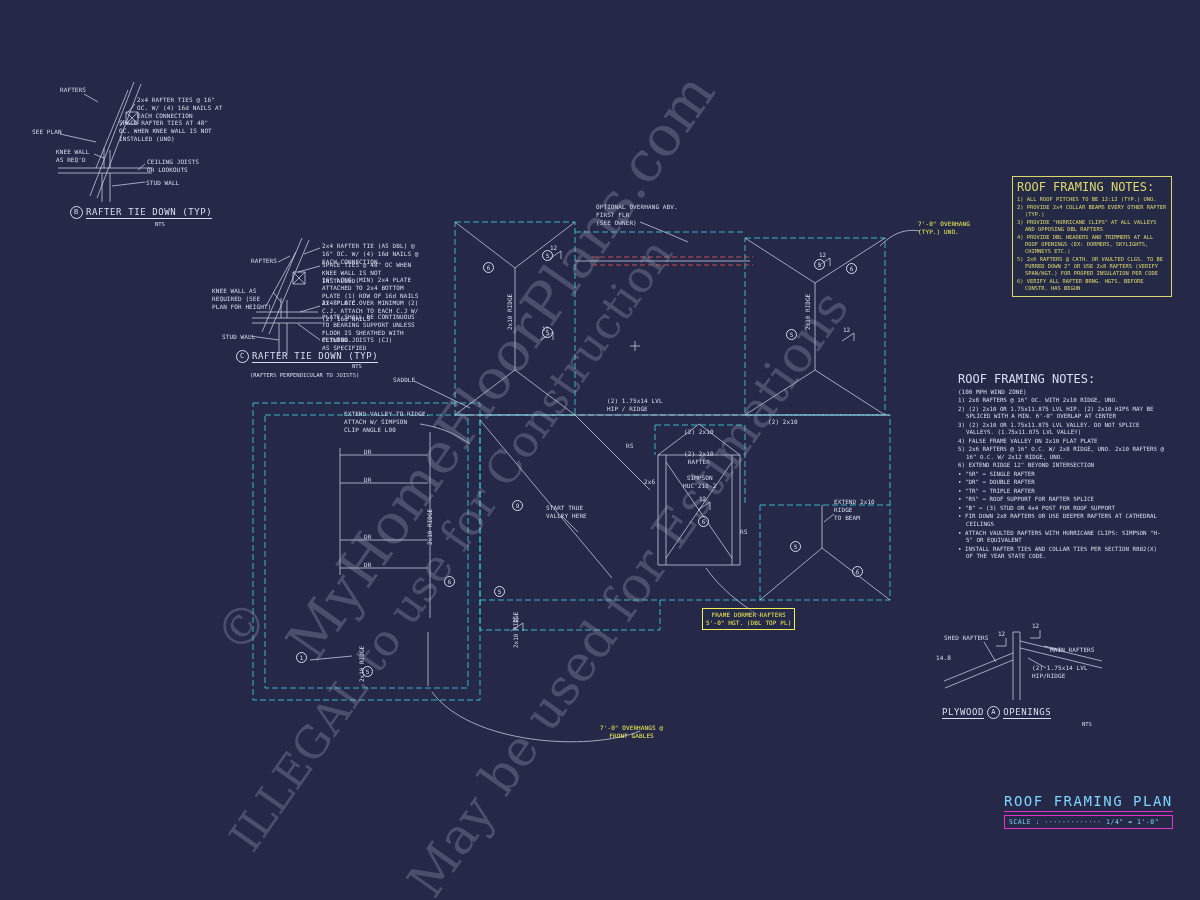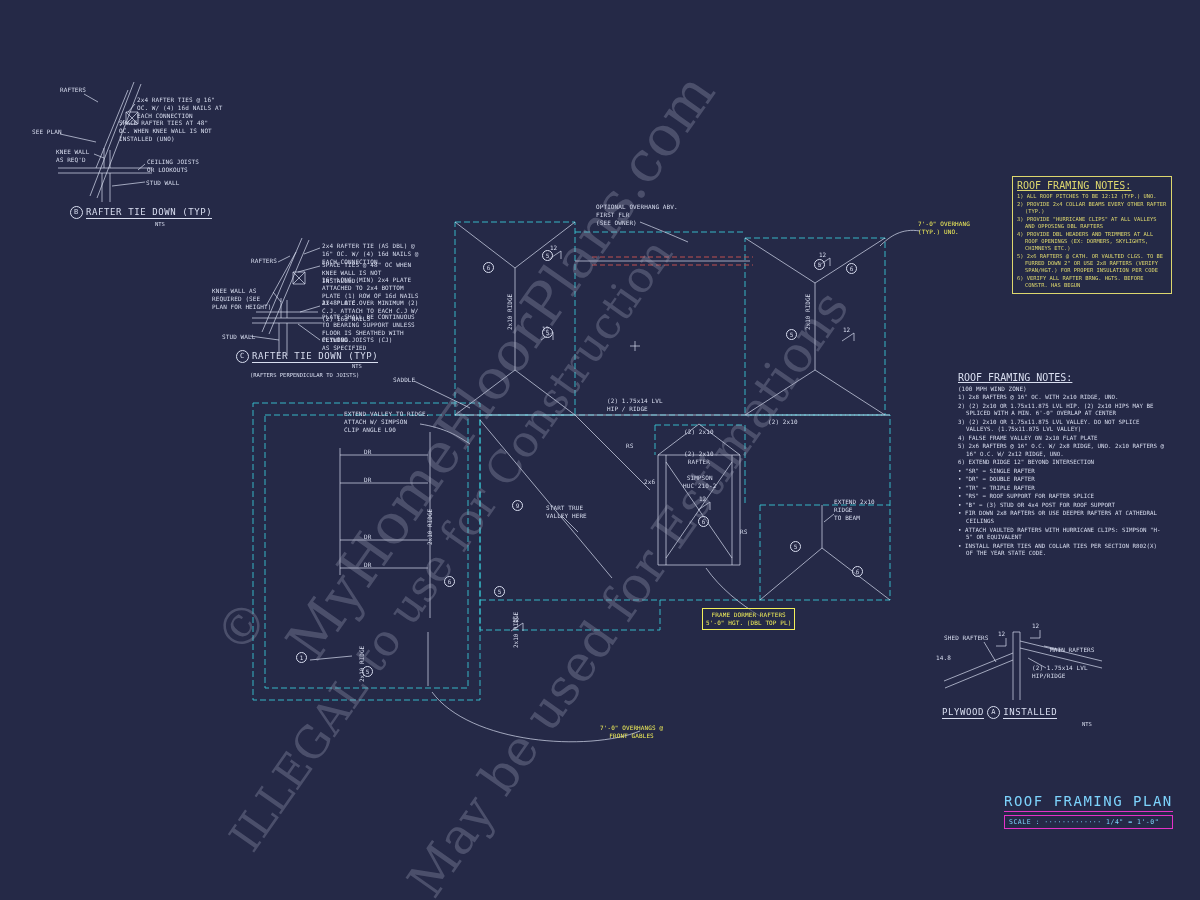--- a/index.html
+++ b/index.html
@@ -14,21 +14,21 @@
   .vlabel{position:absolute;font-size:6px;white-space:nowrap;transform:rotate(-90deg);
           transform-origin:0 0;color:#d9def0;}
   .marker{position:absolute;width:9px;height:9px;border:1px solid #d9def0;border-radius:50%;
           font-size:6px;line-height:9px;text-align:center;color:#d9def0;background:rgba(37,41,71,.4);}
   .bubble{display:inline-block;width:11px;height:11px;border:1px solid #d9def0;border-radius:50%;
           font-size:7px;line-height:11px;text-align:center;vertical-align:middle;margin-right:3px;}
   .dtitle{position:absolute;font-size:9px;letter-spacing:.6px;color:#d9def0;}
   .dtitle .t{border-bottom:1px solid #d9def0;padding-bottom:1px;}
   .nts{position:absolute;font-size:5.5px;color:#d9def0;}
   .notes{position:absolute;}
-  .notes .title{font-size:10px;text-decoration:underline;margin-bottom:2px;}
+  .notes .title{font-size:12px;margin-bottom:2px;}
   .notes .sub{font-size:6px;margin-bottom:2px;}
   .note-line{font-size:5.8px;line-height:1.3;padding-left:8px;text-indent:-8px;margin-bottom:1px;}
   .notes1{left:1012px;top:176px;width:150px;border:1px solid #ddd76e;color:#ddd76e;
           padding:3px 4px;background:rgba(37,41,71,.85);}
   .notes1 .note-line{font-size:5.4px;}
   .notes2{left:958px;top:372px;width:208px;color:#d9def0;}
   .wm{position:absolute;color:rgba(165,170,192,.30);font-family:"DejaVu Serif",serif;
       transform:rotate(-55deg);transform-origin:0 50%;white-space:nowrap;pointer-events:none;z-index:5;}
   .title-block{position:absolute;left:1004px;top:793px;color:#7dd3fc;}
   .tb-title{font-size:14px;letter-spacing:1.5px;border-bottom:1.5px solid #e332c8;padding-bottom:2px;}
@@ -286,21 +286,21 @@
       <text x="1032" y="628">12</text>
       <text x="998" y="636">12</text>
     </g>
   </svg>
   <div class="lbl" style="left:944px;top:634px;">SHED RAFTERS</div>
   <div class="lbl" style="left:1050px;top:646px;">MAIN RAFTERS</div>
   <div class="lbl" style="left:1032px;top:664px;">(2) 1.75x14 LVL
 HIP/RIDGE</div>
   <div class="lbl" style="left:936px;top:654px;">14.8</div>
   <div class="dtitle" style="left:942px;top:706px;">
-    <span class="t">PLYWOOD</span><span class="bubble" style="margin-left:3px;">A</span><span class="t">INSTALLED</span>
+    <span class="t">PLYWOOD</span><span class="bubble" style="margin-left:3px;">A</span><span class="t">OPENINGS</span>
   </div>
   <div class="nts" style="left:1082px;top:721px;">NTS</div>
 
   <div class="title-block">
     <div class="tb-title">ROOF FRAMING PLAN</div>
     <div class="tb-scale">SCALE : ············· 1/4" = 1'-0"</div>
   </div>
 
   <div class="wm" style="left:228px;top:618px;font-size:50px;">©</div>
   <div class="wm" style="left:300px;top:620px;font-size:56px;">MyHomeFloorPlans.com</div>

